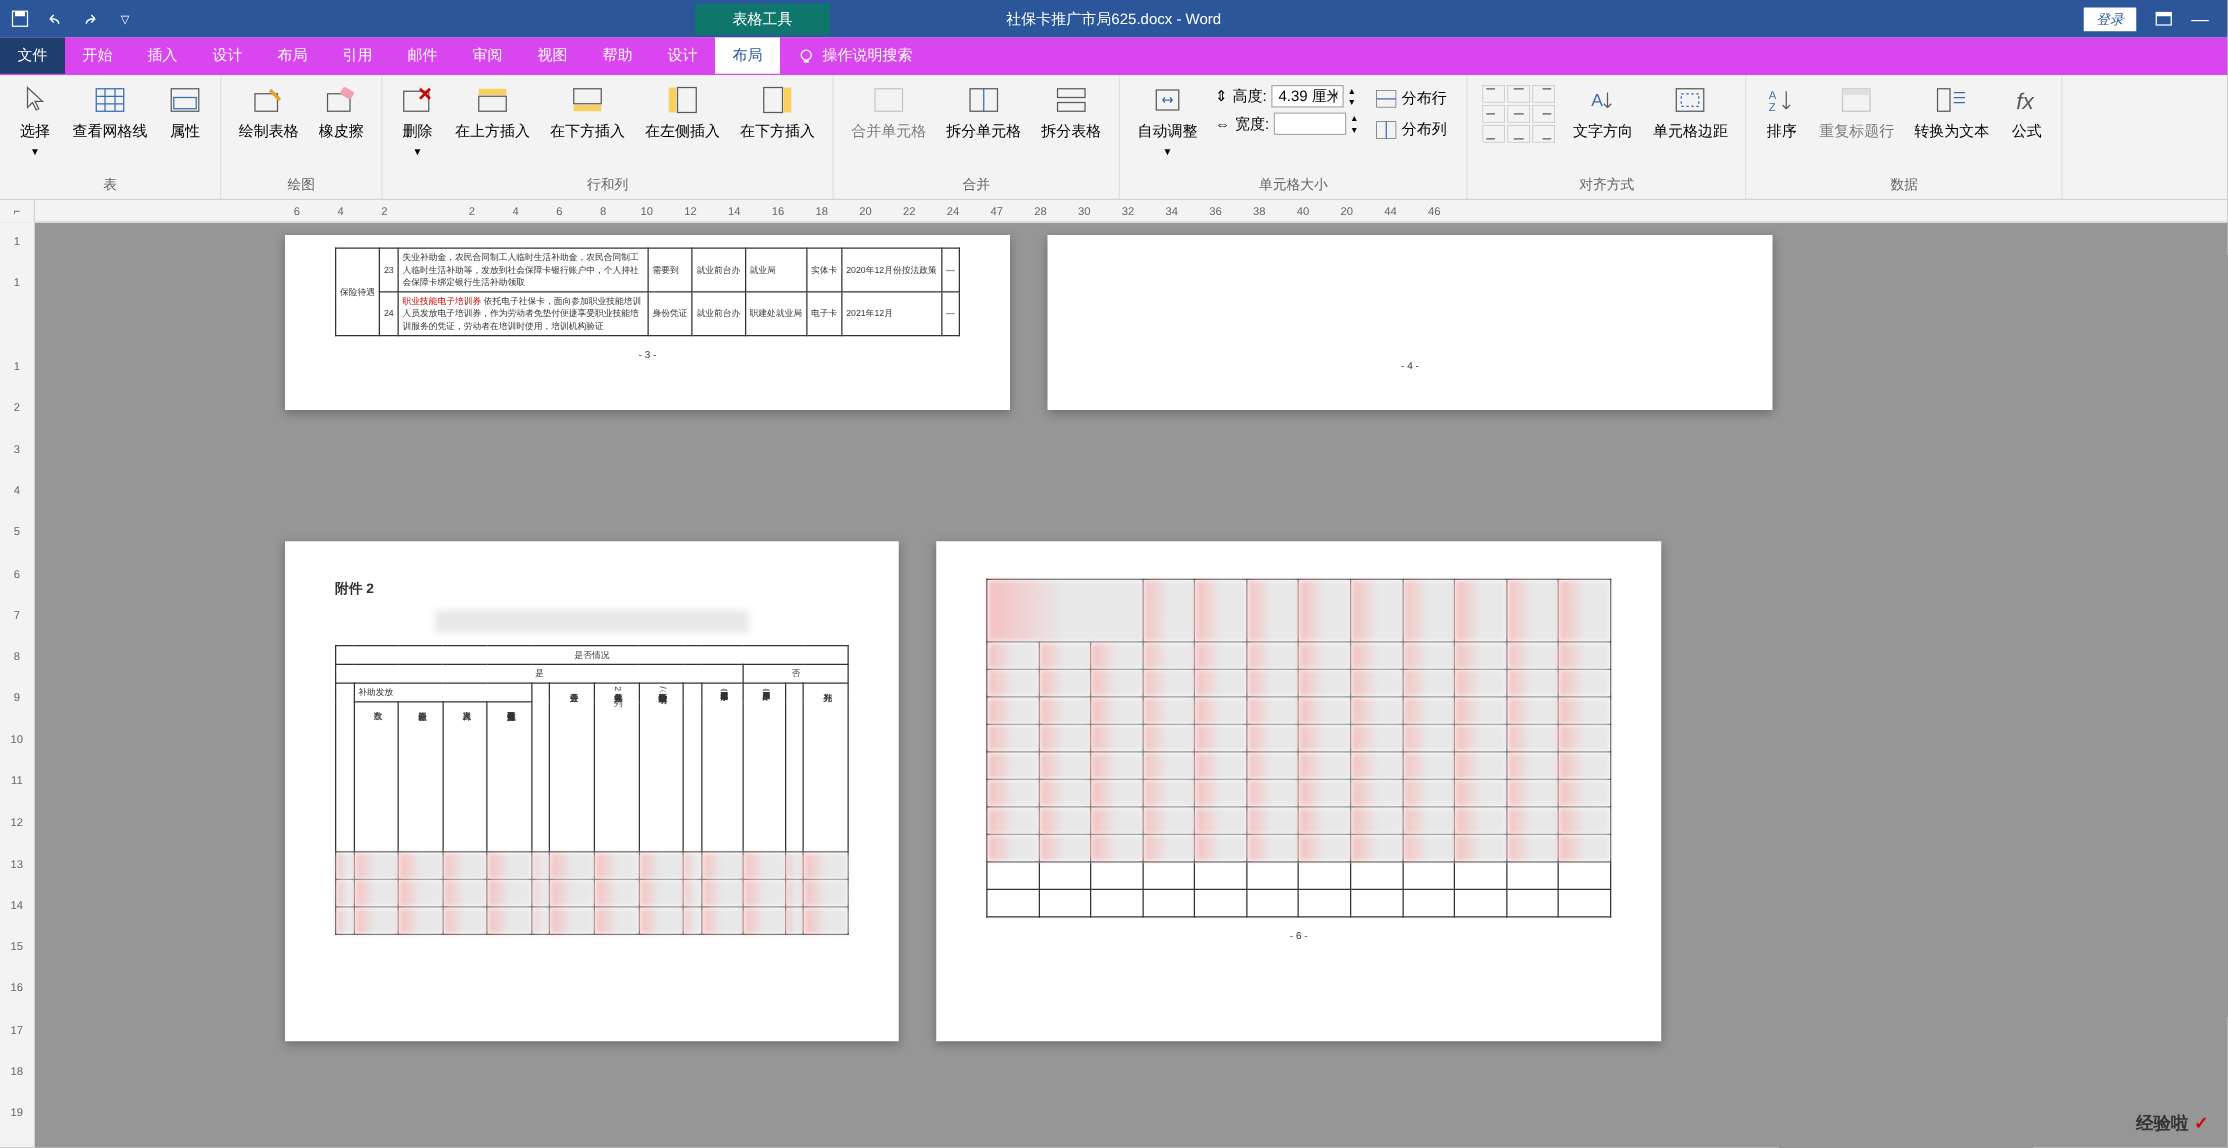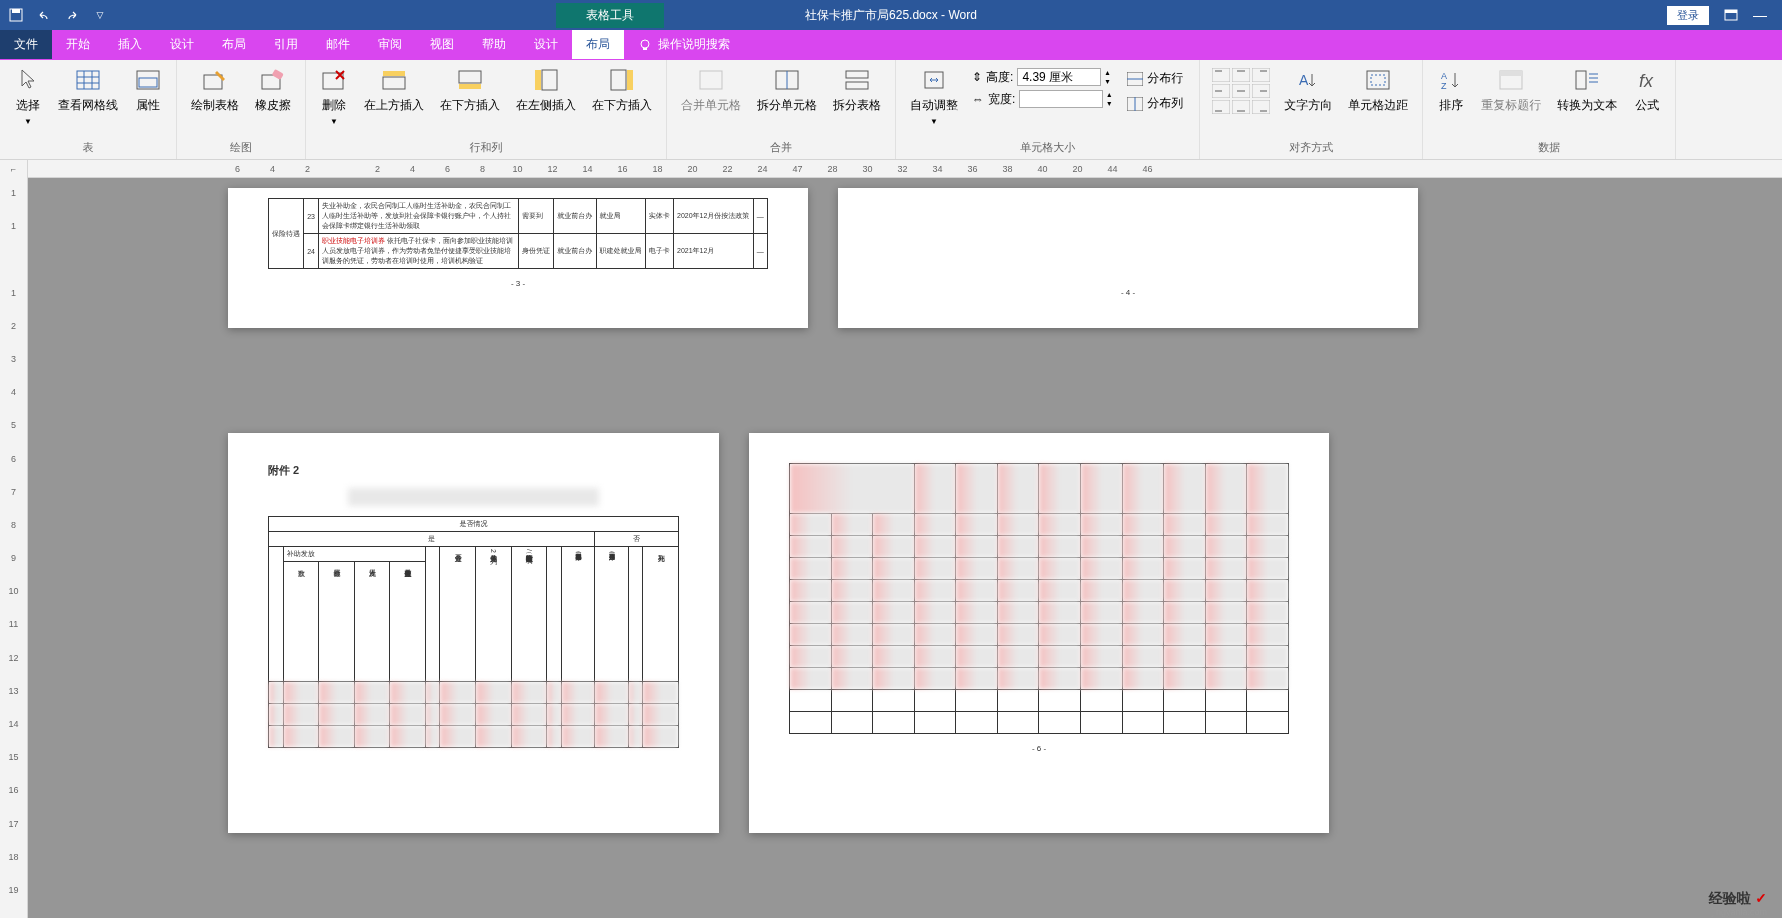--- a/index.html
+++ b/index.html
@@ -4,38 +4,38 @@
   <style>
     * { margin: 0; padding: 0; box-sizing: border-box; font-family: "Microsoft YaHei", sans-serif; }
     body { background: #e6e6e6; width: 1782px; height: 918px; overflow: hidden; position: relative; }
     
     .titlebar { background: #2b579a; height: 30px; display: flex; align-items: center; color: white; font-size: 12px; }
     .qat { display: flex; align-items: center; padding: 0 8px; gap: 12px; }
     .qat-icon { width: 16px; height: 16px; display: flex; align-items: center; justify-content: center; cursor: pointer; }
     .title-context { background: #0f766e; padding: 4px 30px; margin-left: 440px; }
     .title-doc { margin: 0 auto; position: absolute; left: 50%; transform: translateX(-50%); }
     .title-right { margin-left: auto; display: flex; align-items: center; gap: 15px; padding-right: 15px; }
-    .login-btn { background: white; color: #2b579a; padding: 2px 10px; font-size: 11px; }
+    .login-btn { background: white; color: #2b579a; padding: 2px 10px; font-size: 11px; font-style: italic; }
     
     .tabbar { background: #d946ef; height: 30px; display: flex; align-items: flex-start; color: white; font-size: 12px; }
     .tab { padding: 6px 14px; cursor: pointer; }
     .tab-file { background: #1e3e6e; }
     .tab-active { background: white; color: #2b579a; }
     .tell-me { display: flex; align-items: center; gap: 6px; padding: 6px 14px; }
     
     .ribbon { background: #f3f3f3; height: 100px; display: flex; border-bottom: 1px solid #d4d4d4; }
     .ribbon-group { display: flex; flex-direction: column; border-right: 1px solid #e0e0e0; padding: 4px 8px 2px; }
     .ribbon-group-items { display: flex; flex: 1; gap: 4px; align-items: flex-start; }
     .ribbon-group-label { text-align: center; font-size: 11px; color: #666; padding: 2px 0; }
     .ribbon-btn-lg { display: flex; flex-direction: column; align-items: center; gap: 3px; cursor: pointer; padding: 2px 6px; font-size: 12px; min-width: 40px; }
     .ribbon-icon { width: 28px; height: 28px; display: flex; align-items: center; justify-content: center; }
     .ribbon-btn-sm { display: flex; align-items: center; gap: 4px; cursor: pointer; font-size: 12px; padding: 2px 4px; }
     .ribbon-col { display: flex; flex-direction: column; gap: 4px; padding: 4px; }
     .input-wh { display: flex; align-items: center; gap: 4px; font-size: 12px; }
-    .input-wh input { width: 84px; font-size: 12px; padding: 1px 4px; border: 1px solid #ababab; }
+    .input-wh input { width: 58px; font-size: 12px; padding: 1px 4px; border: 1px solid #ababab; }
     
     .ruler-h { background: #f3f3f3; height: 18px; display: flex; align-items: center; font-size: 9px; color: #666; border-bottom: 1px solid #d4d4d4; position: relative; }
     .ruler-corner { width: 28px; height: 18px; background: #f3f3f3; border-right: 1px solid #d4d4d4; display: flex; align-items: center; justify-content: center; }
     .ruler-marks { display: flex; position: absolute; left: 220px; }
     .ruler-mark { width: 35px; text-align: center; }
     
     .workspace { display: flex; height: calc(100% - 178px); }
     .ruler-v { width: 28px; background: #f3f3f3; border-right: 1px solid #d4d4d4; font-size: 9px; color: #666; display: flex; flex-direction: column; align-items: center; padding-top: 10px; }
     .ruler-v-mark { height: 38px; }
     

